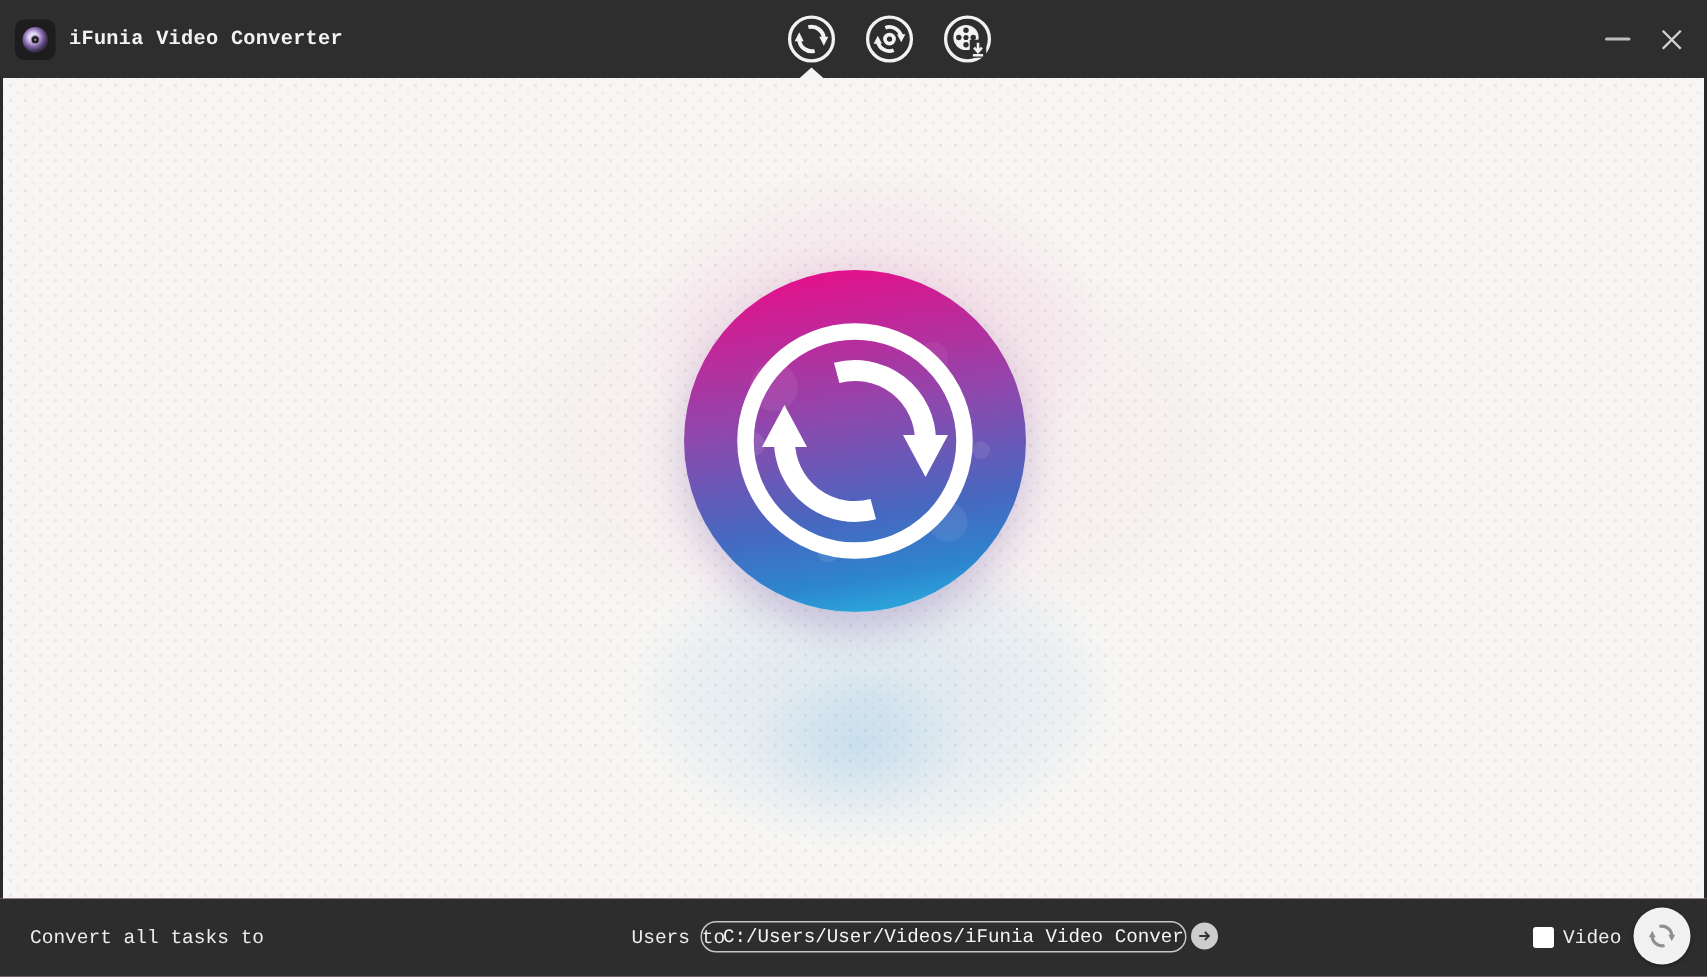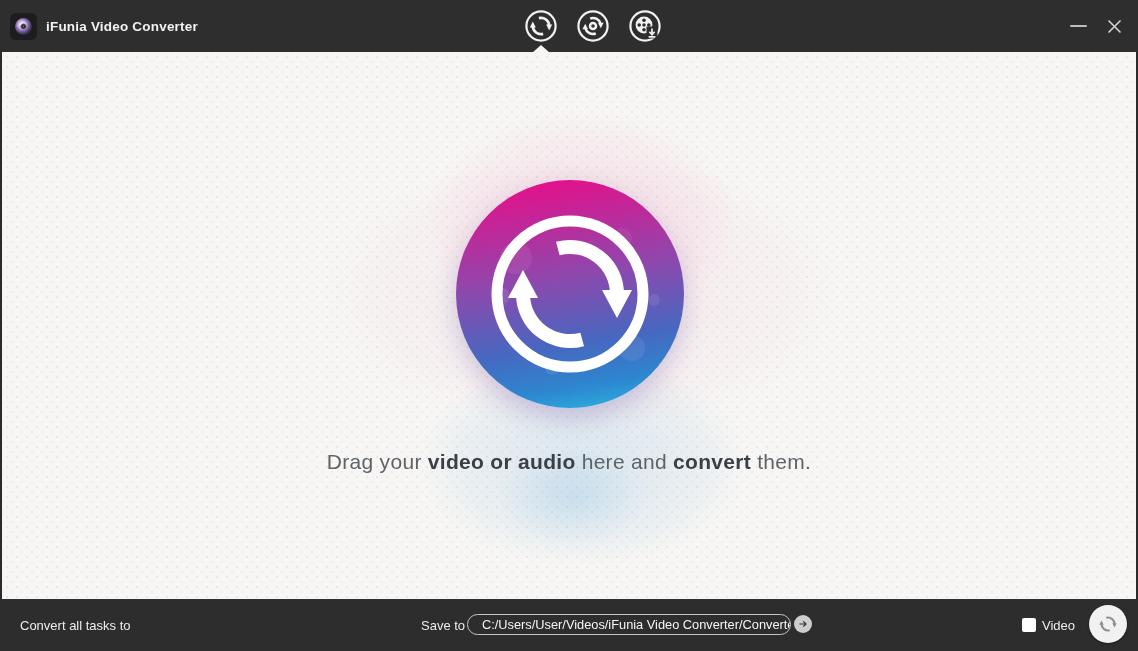--- a/index.html
+++ b/index.html
@@ -1,18 +1,18 @@
 <!DOCTYPE html>
 <html><head>
 <meta charset="utf-8">
 <style>
   html,body{margin:0;padding:0;background:#1a1a1a;}
   .app{
     position:relative;width:1138px;height:651px;overflow:hidden;
-    font-family:Liberation Sans, sans-serif;
+    font-family:Liberation Mono, monospace;
     background:#f9a8d4;
   }
   
   .titlebar{
     position:absolute;left:0;top:0;width:100%;height:52px;
     background:#2e2e2e;z-index:5;
   }
   .app-id{position:absolute;left:10px;top:0;height:52px;display:flex;align-items:center;gap:9px;}
   .app-logo{width:27px;height:27px;border-radius:6px;background:#1d1d1f;display:flex;align-items:center;justify-content:center;}
   .app-title{color:#f2f2f2;font-size:13.5px;font-weight:700;letter-spacing:.2px;}
@@ -198,28 +198,27 @@
         <circle cx="96" cy="188" r="7" fill="#ffffff" opacity="0.09"></circle>
         <circle cx="198" cy="120" r="6" fill="#ffffff" opacity="0.09"></circle>
         <circle cx="114" cy="114" r="73" fill="none" stroke="#ffffff" stroke-width="11"></circle>
         <path d="M101.8 68.6 A47 47 0 0 1 161 114" fill="none" stroke="#ffffff" stroke-width="14"></path>
         <polygon points="146,110 176,110 161,138" fill="#ffffff"></polygon>
         <path d="M126.2 159.4 A47 47 0 0 1 67 114" fill="none" stroke="#ffffff" stroke-width="14"></path>
         <polygon points="52,118 82,118 67,90" fill="#ffffff"></polygon>
       </svg>
     </div>
 
-    <p class="drop-text"><span>Drag your </span><b>video or audio</b><span> here and </span><b>convert</b><span> them.</span></p>
   </main>
 
   <footer class="statusbar">
     <span class="sb-label lbl-convert">Convert all tasks to</span>
 
 
-    <span class="sb-label lbl-saveto">Save to</span>
+    <span class="sb-label lbl-saveto">Users to</span>
 
     <div class="path-field">
       <svg width="15" height="12" viewBox="0 0 15 12">
         <path d="M0.8 2.6 q0 -1.2 1.2 -1.2 h3.5 l1.4 1.5 h6.3 q1.2 0 1.2 1.2 v5.7 q0 1.2 -1.2 1.2 h-11.2 q-1.2 0 -1.2 -1.2 z" fill="#cfcfcf"></path>
         <path d="M0.8 4.6 h13.6" stroke="#9d9d9d" stroke-width="0.8"></path>
       </svg>
       <span>C:/Users/User/Videos/iFunia Video Converter/Converted</span>
     </div>
 
     <div class="go-btn">

